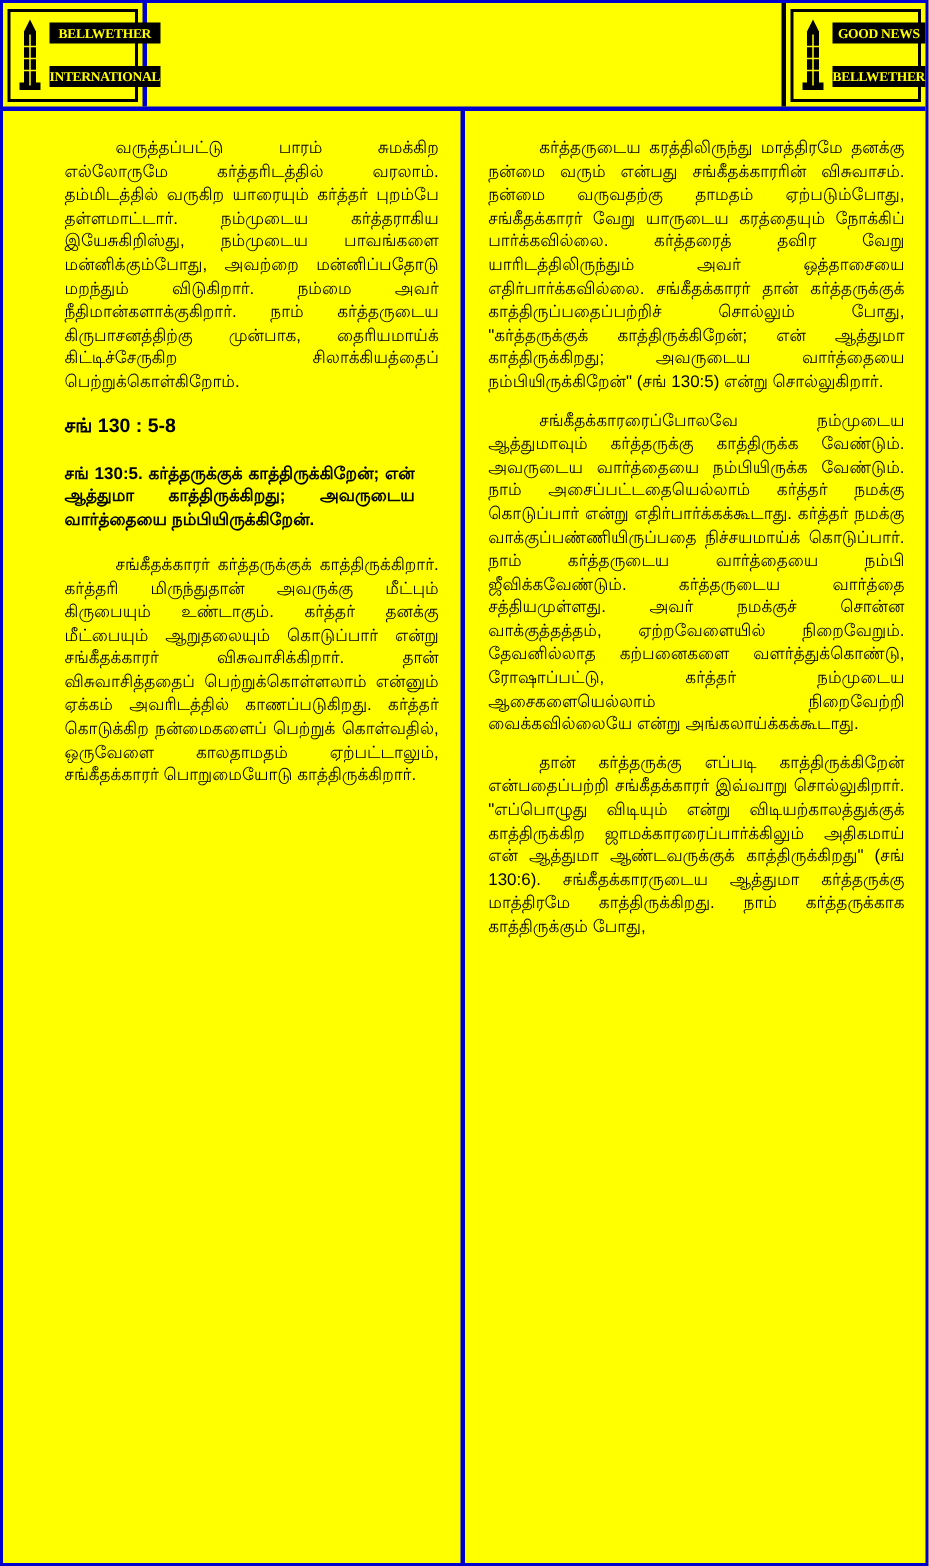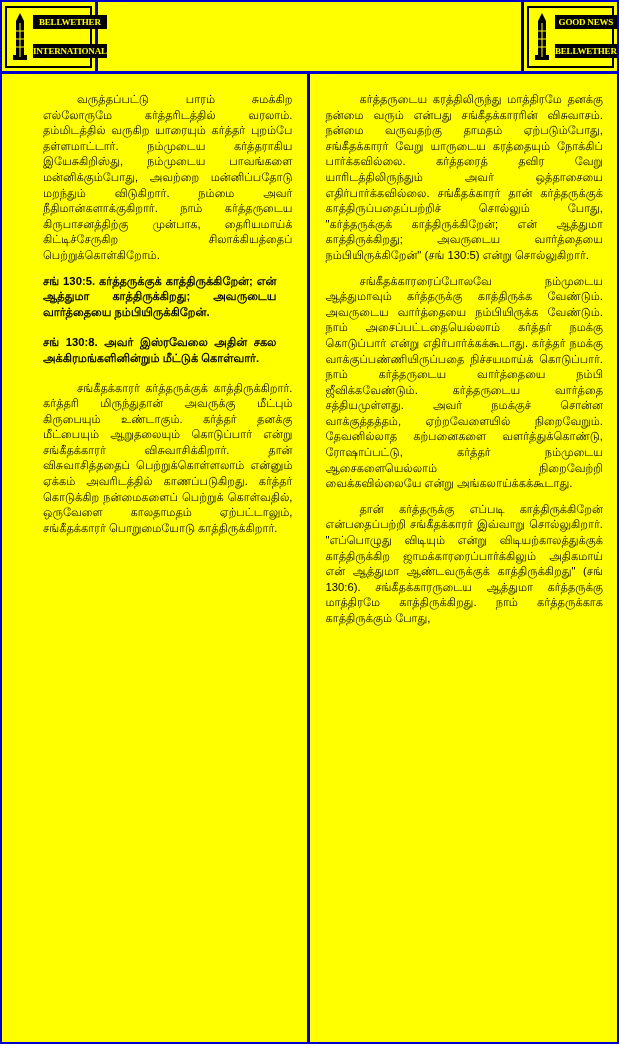--- a/index.html
+++ b/index.html
@@ -207,22 +207,22 @@
         </div>
       </div>
     </div>
 
   </div>
 
   <div class="body">
 
     <div class="col left">
       <p>வருத்தப்பட்டு பாரம் சுமக்கிற எல்லோருமே கர்த்தரிடத்தில் வரலாம். தம்மிடத்தில் வருகிற யாரையும் கர்த்தர் புறம்பே தள்ளமாட்டார். நம்முடைய கர்த்தராகிய இயேசுகிறிஸ்து, நம்முடைய பாவங்களை மன்னிக்கும்போது, அவற்றை மன்னிப்பதோடு மறந்தும் விடுகிறார். நம்மை அவர் நீதிமான்களாக்குகிறார். நாம் கர்த்தருடைய கிருபாசனத்திற்கு முன்பாக, தைரியமாய்க் கிட்டிச்சேருகிற சிலாக்கியத்தைப் பெற்றுக்கொள்கிறோம்.</p>
+      <p class="heading2">சங் 130 : 5-8</p>
       <p class="verse">சங்  130:5.  கர்த்தருக்குக் காத்திருக்கிறேன்;  என்  ஆத்துமா காத்திருக்கிறது;  அவருடைய வார்த்தையை நம்பியிருக்கிறேன்.</p>
-      <p class="verse">சங் 130:8. அவர் இஸ்ரவேலை அதின் சகல அக்கிரமங்களினின்றும் மீட்டுக் கொள்வார்.</p>
       <p>சங்கீதக்காரர் கர்த்தருக்குக் காத்திருக்கிறார். கர்த்தரி மிருந்துதான் அவருக்கு மீட்பும் கிருபையும் உண்டாகும். கர்த்தர் தனக்கு மீட்பையும் ஆறுதலையும் கொடுப்பார் என்று சங்கீதக்காரர் விசுவாசிக்கிறார். தான் விசுவாசித்ததைப் பெற்றுக்கொள்ளலாம் என்னும் ஏக்கம் அவரிடத்தில் காணப்படுகிறது. கர்த்தர் கொடுக்கிற நன்மைகளைப் பெற்றுக் கொள்வதில், ஒருவேளை காலதாமதம் ஏற்பட்டாலும், சங்கீதக்காரர் பொறுமையோடு காத்திருக்கிறார்.</p>
     </div>
 
     <div class="col right">
       <p>கர்த்தருடைய கரத்திலிருந்து மாத்திரமே தனக்கு நன்மை வரும் என்பது சங்கீதக்காரரின் விசுவாசம். நன்மை வருவதற்கு தாமதம் ஏற்படும்போது, சங்கீதக்காரர் வேறு யாருடைய கரத்தையும் நோக்கிப் பார்க்கவில்லை. கர்த்தரைத் தவிர வேறு யாரிடத்திலிருந்தும் அவர் ஒத்தாசையை எதிர்பார்க்கவில்லை. சங்கீதக்காரர் தான் கர்த்தருக்குக் காத்திருப்பதைப்பற்றிச் சொல்லும் போது, "கர்த்தருக்குக் காத்திருக்கிறேன்; என் ஆத்துமா காத்திருக்கிறது; அவருடைய வார்த்தையை நம்பியிருக்கிறேன்" (சங் 130:5) என்று சொல்லுகிறார்.</p>
       <p>சங்கீதக்காரரைப்போலவே நம்முடைய ஆத்துமாவும் கர்த்தருக்கு காத்திருக்க வேண்டும். அவருடைய வார்த்தையை நம்பியிருக்க வேண்டும். நாம் அசைப்பட்டதையெல்லாம் கர்த்தர் நமக்கு கொடுப்பார் என்று எதிர்பார்க்கக்கூடாது. கர்த்தர் நமக்கு வாக்குப்பண்ணியிருப்பதை நிச்சயமாய்க் கொடுப்பார். நாம் கர்த்தருடைய வார்த்தையை நம்பி ஜீவிக்கவேண்டும். கர்த்தருடைய வார்த்தை சத்தியமுள்ளது. அவர் நமக்குச் சொன்ன வாக்குத்தத்தம், ஏற்றவேளையில் நிறைவேறும். தேவனில்லாத கற்பனைகளை வளர்த்துக்கொண்டு, ரோஷாப்பட்டு, கர்த்தர் நம்முடைய ஆசைகளையெல்லாம் நிறைவேற்றி வைக்கவில்லையே என்று அங்கலாய்க்கக்கூடாது.</p>
       <p>தான் கர்த்தருக்கு எப்படி காத்திருக்கிறேன் என்பதைப்பற்றி சங்கீதக்காரர் இவ்வாறு சொல்லுகிறார். "எப்பொழுது விடியும் என்று விடியற்காலத்துக்குக் காத்திருக்கிற ஜாமக்காரரைப்பார்க்கிலும் அதிகமாய் என் ஆத்துமா ஆண்டவருக்குக் காத்திருக்கிறது" (சங் 130:6). சங்கீதக்காரருடைய ஆத்துமா கர்த்தருக்கு மாத்திரமே காத்திருக்கிறது. நாம் கர்த்தருக்காக காத்திருக்கும் போது,</p>
     </div>
 
   </div>

